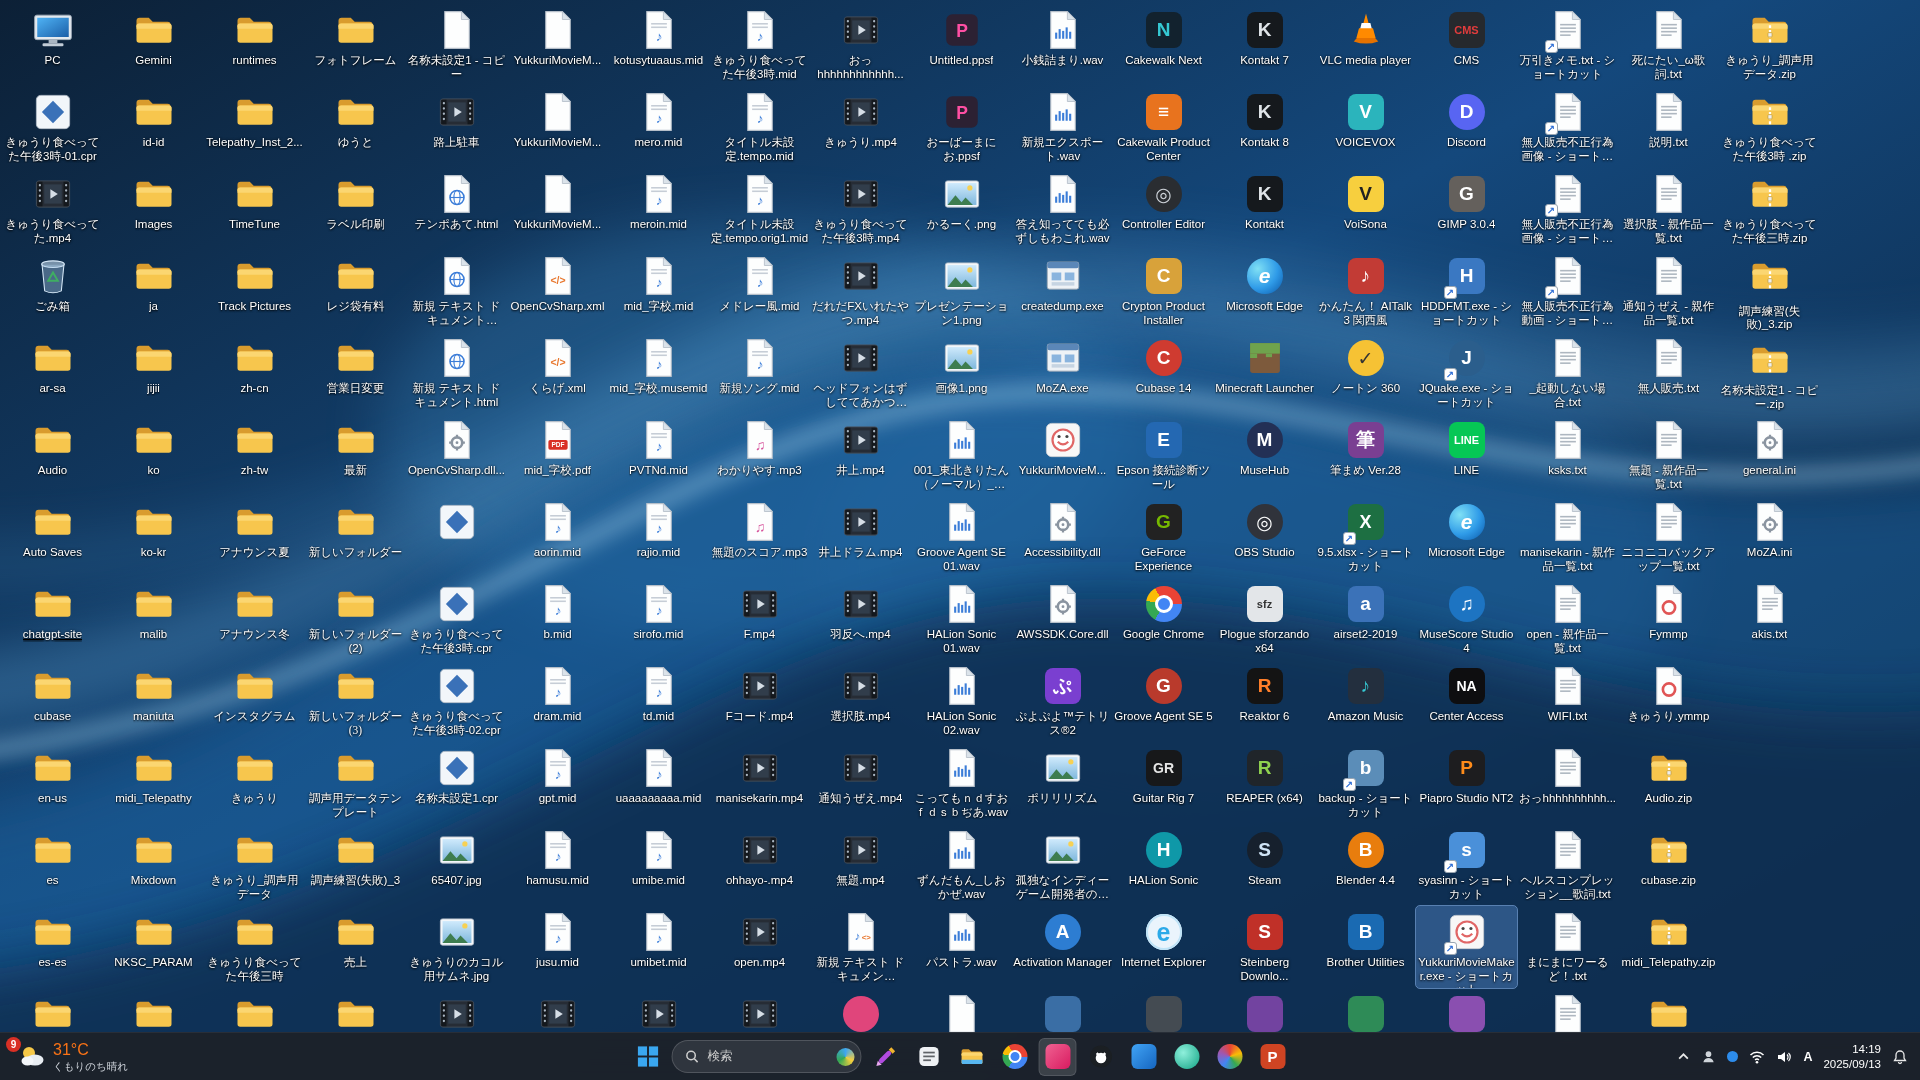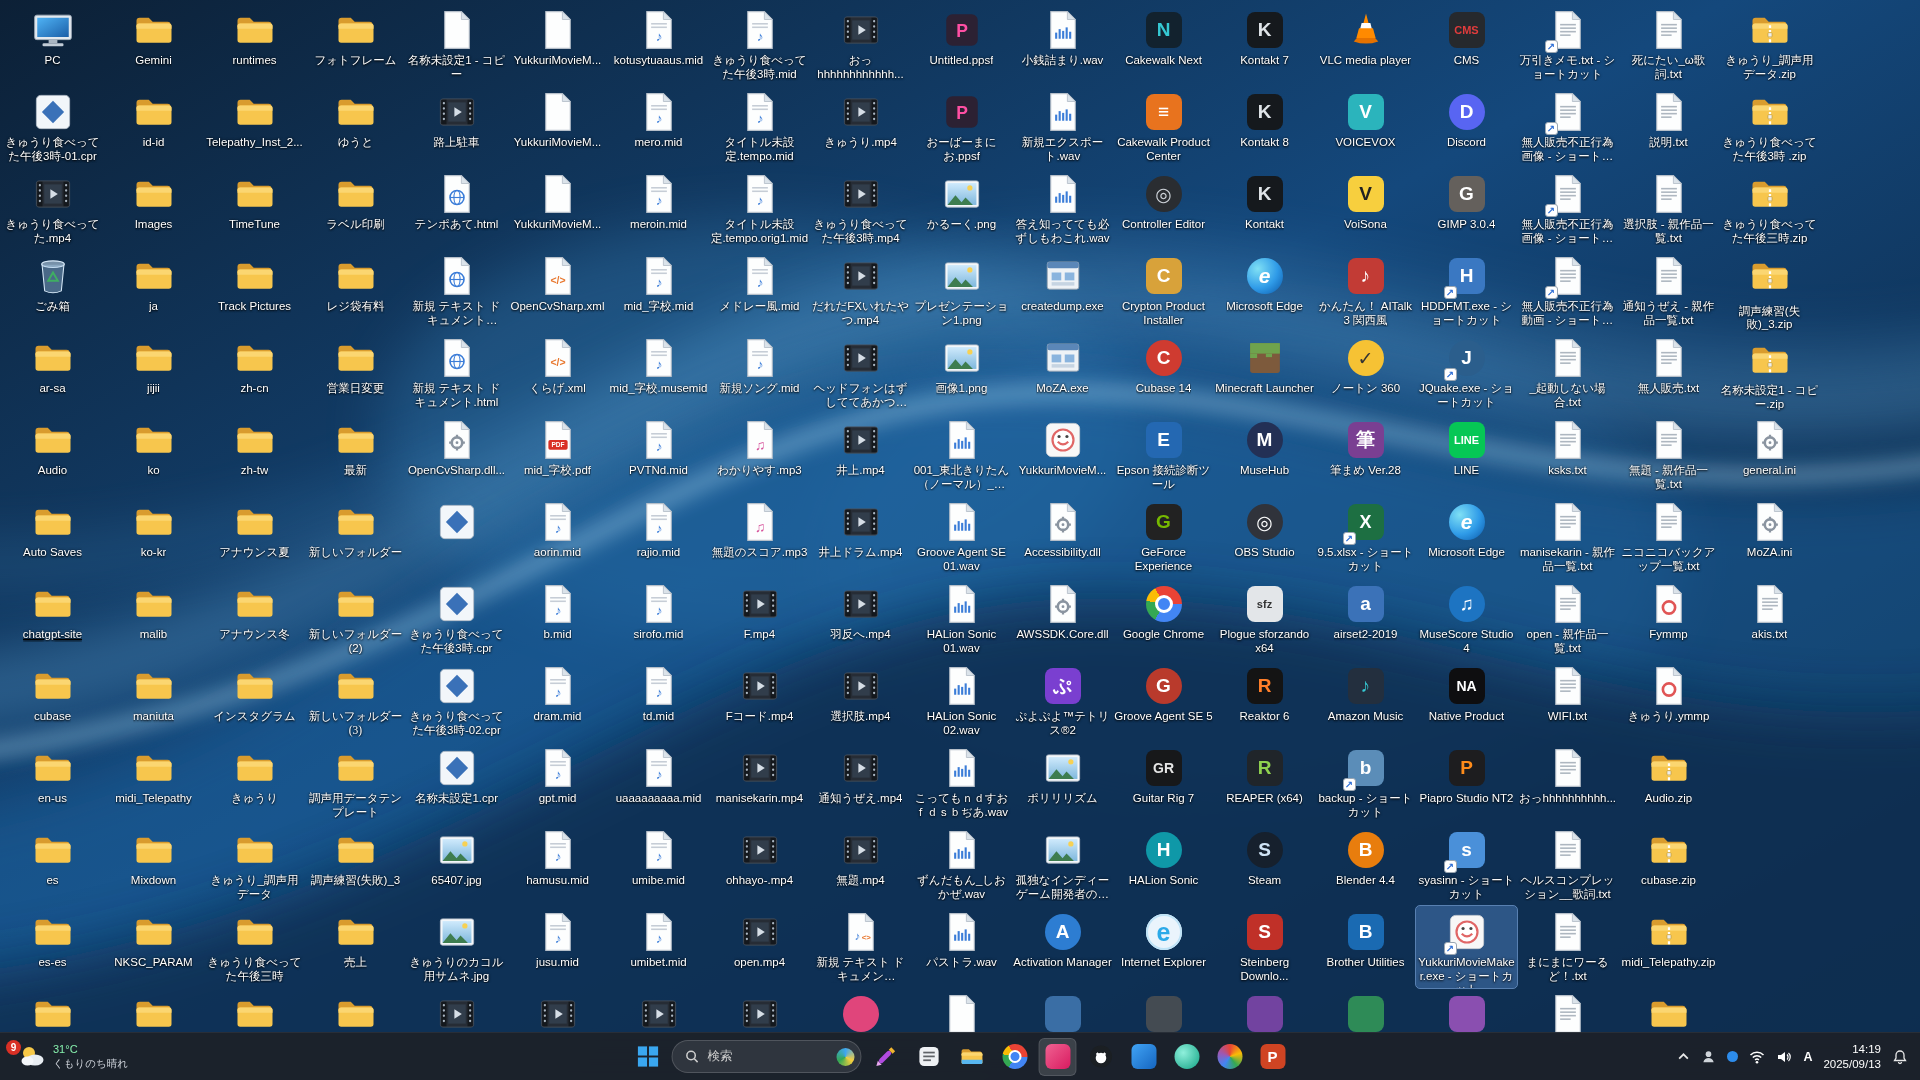--- a/index.html
+++ b/index.html
@@ -29,21 +29,21 @@
 .cell.selected .label{-webkit-line-clamp:3}
 
 .taskbar{position:absolute;left:0;bottom:0;width:1920px;height:48px;z-index:5;
   background:rgba(30,32,37,.88);backdrop-filter:blur(18px);border-top:1px solid rgba(255,255,255,.06);
   display:flex;align-items:center}
 .tb-left{display:flex;align-items:center;gap:7px;margin-left:10px;position:relative;padding:3px 8px;border-radius:6px}
 .wbadge{position:absolute;left:-4px;top:0;min-width:15px;height:15px;background:#d93025;color:#fff;border-radius:50%;
   font-size:10px;line-height:15px;text-align:center;font-weight:bold;z-index:2;padding:0 2px}
 .wicon svg{width:28px;height:28px;display:block}
 .wtxt{display:flex;flex-direction:column;line-height:1.25}
-.wtemp{font-size:11px;color:#86efac}
+.wtemp{font-size:16px;color:#f97316}
 .wdesc{font-size:10.5px;color:#cfd4da}
 .tb-center{position:absolute;left:50%;transform:translateX(-50%);display:flex;align-items:center;gap:5px;height:48px}
 .tb-slot{width:38px;height:38px;display:flex;align-items:center;justify-content:center;border-radius:6px;border:none;background:transparent;cursor:default}
 .tb-slot.active{background:rgba(255,255,255,.14);box-shadow:inset 0 0 0 1px rgba(255,255,255,.12)}
 .tbsq{width:25px;height:25px;border-radius:6px;display:inline-flex;align-items:center;justify-content:center;font-weight:bold}
 .tbi{width:25px;height:25px;display:block}
 .searchbox{height:33px;width:190px;border-radius:17px;background:rgba(255,255,255,.09);border:1px solid rgba(255,255,255,.16);
   display:flex;align-items:center;gap:8px;padding:0 6px 0 12px}
 .searchbox .sb-text{font-size:12.5px;color:#cfcfcf;flex:1}
 .sb-logo{width:18px;height:18px;border-radius:50%;background:conic-gradient(#3ea6f2,#f7cf3e,#34a853,#3ea6f2)}
@@ -2294,21 +2294,21 @@
         </span>
       </div>
       <div class="label">MuseScore Studio 4</div>
     </div>
     <div class="cell" style="grid-area: 9 / 15;">
       <div class="icon-box">
         <span class="tile" style="background:#0e0e10;border-radius:8px">
           <span style="color:#ffffff;font-size:14px">NA</span>
         </span>
       </div>
-      <div class="label">Native Product</div>
+      <div class="label">Center Access</div>
     </div>
     <div class="cell" style="grid-area: 10 / 15;">
       <div class="icon-box">
         <span class="tile" style="background:#1d1d1f;border-radius:8px">
           <span style="color:#ff8c1a;font-size:19px">P</span>
         </span>
       </div>
       <div class="label">Piapro Studio NT2</div>
     </div>
     <div class="cell" style="grid-area: 11 / 15;">

